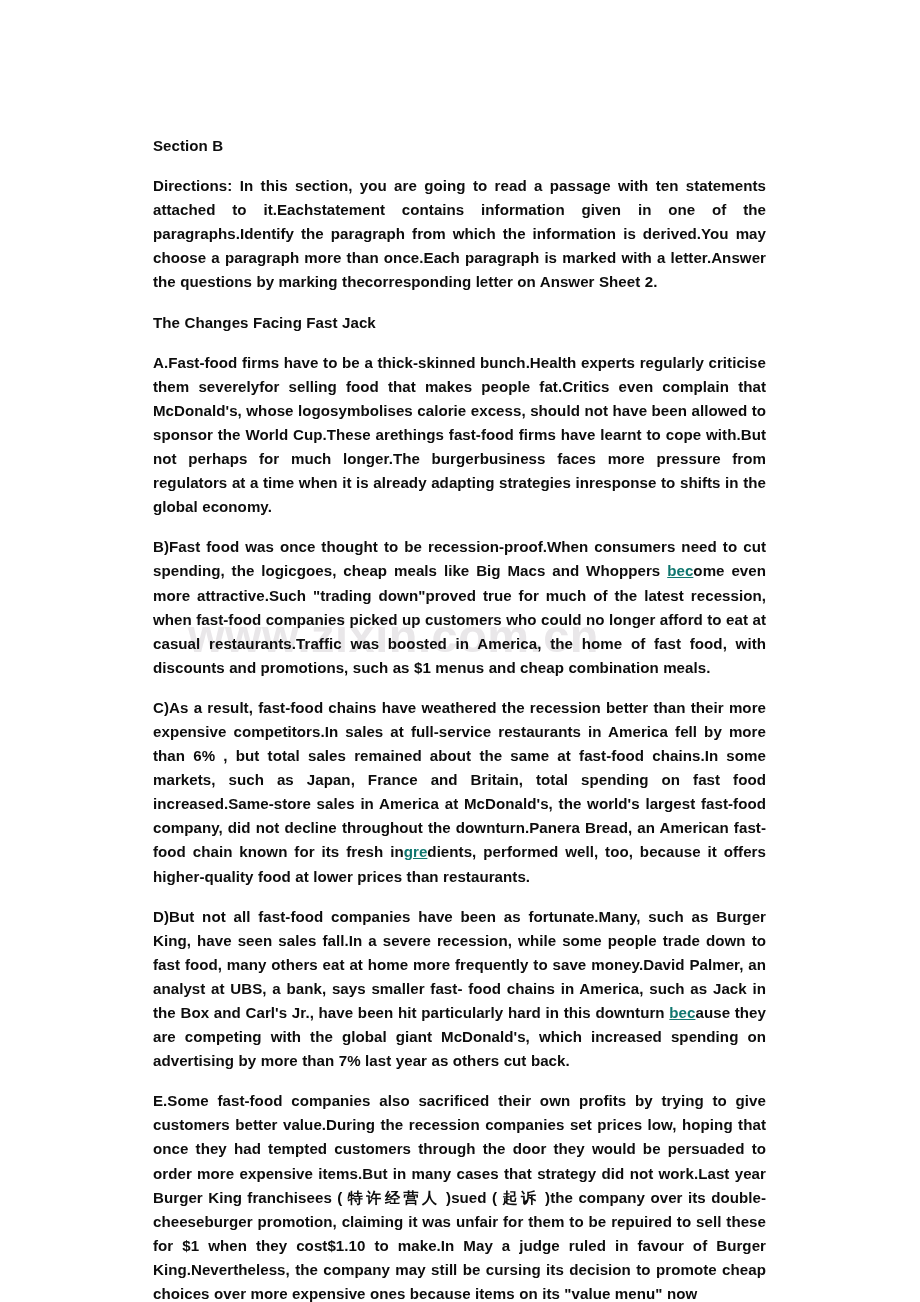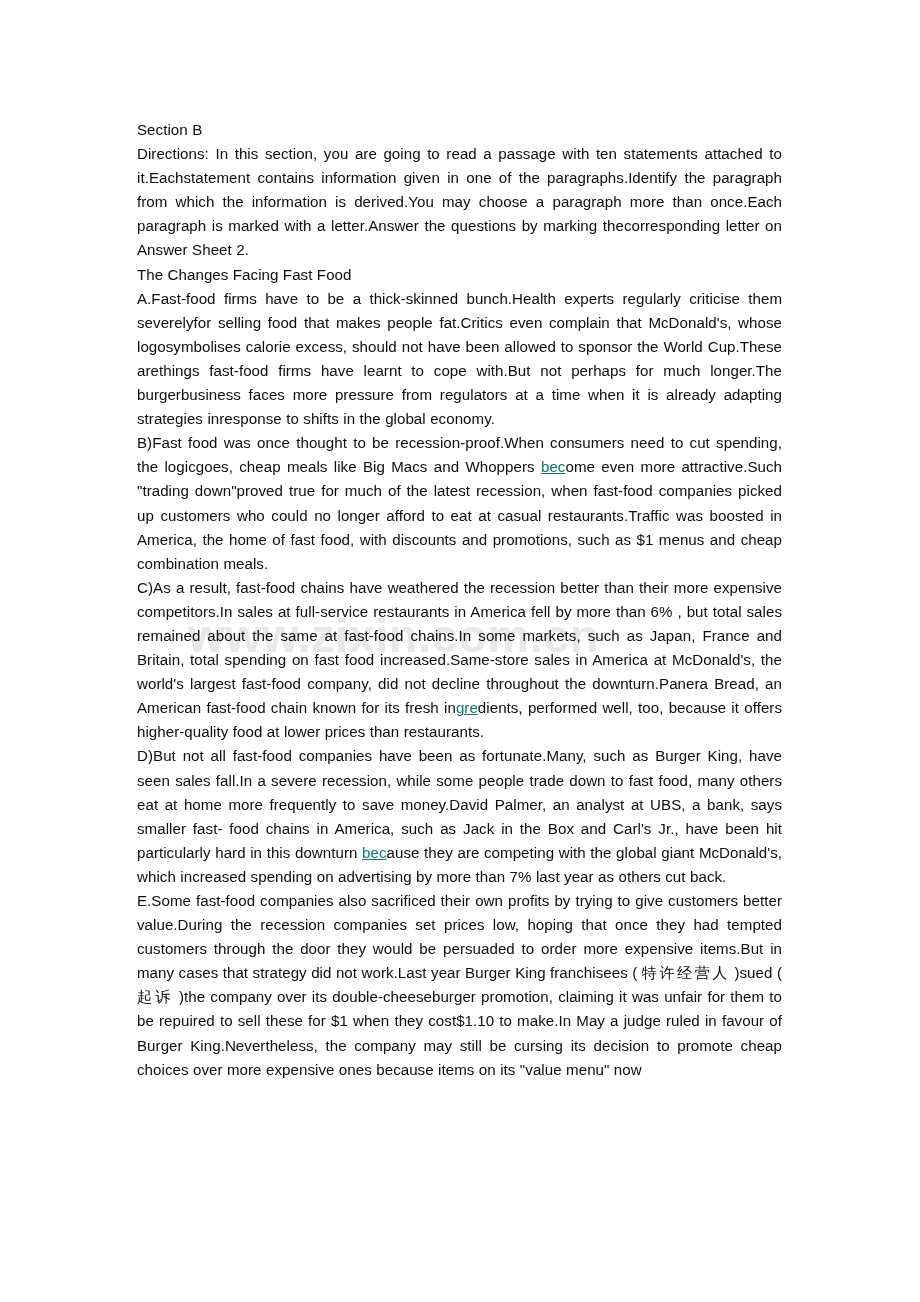--- a/index.html
+++ b/index.html
@@ -40,27 +40,27 @@
 
   .content {
     position: absolute;
     left: 137px;
     top: 118px;
     width: 645px;
     z-index: 1;
   }
 
   .para {
-    margin: 0;
+    margin: 16px;
     font-size: 15.1px;
     line-height: 24.1px;
     color: #0d0d0d;
     text-align: justify;
     text-justify: inter-word;
-    font-weight: 400;
+    font-weight: 700;
     letter-spacing: 0.05px;
     word-spacing: 0.2px;
   }
 
   
   .para.flow-line {
     text-align: left;
   }
 
   .link {
@@ -79,21 +79,21 @@
 <div class="page">
 
   <div class="watermark">www.zixin.com.cn</div>
 
   <div class="content">
 
     <p class="para flow-line">Section B</p>
 
     <p class="para">Directions: In this section, you are going to read a passage with ten statements attached to it.Eachstatement contains information given in one of the paragraphs.Identify the paragraph from which the information is derived.You may choose a paragraph more than once.Each paragraph is marked with a letter.Answer the questions by marking thecorresponding letter on Answer Sheet 2.</p>
 
-    <p class="para flow-line">The Changes Facing Fast Food</p>
+    <p class="para flow-line">The Changes Facing Fast Jack</p>
 
     <p class="para">
       <span>A.Fast-food firms have to be a thick-skinned bunch.Health experts regularly criticise them severelyfor selling food that makes people fat.Critics even complain that McDonald's, whose logosymbolises calorie excess, should not have been allowed to sponsor the World Cup.These arethings fast-food firms have learnt to cope with.But not perhaps for much longer.The burgerbusiness faces more pressure from regulators at a time when it is already adapting strategies inresponse to shifts in the global economy.</span>
     </p>
 
     <p class="para">
       <span>B)Fast food was once thought to be recession-proof.When consumers need to cut spending, the logicgoes, cheap meals like Big Macs and Whoppers </span><a class="link" href="#">bec</a><span>ome even more attractive.Such "trading down"proved true for much of the latest recession, when fast-food companies picked up customers who could no longer afford to eat at casual restaurants.Traffic was boosted in America, the home of fast food, with discounts and promotions, such as $1 menus and cheap combination meals.</span>
     </p>
 
     <p class="para">

